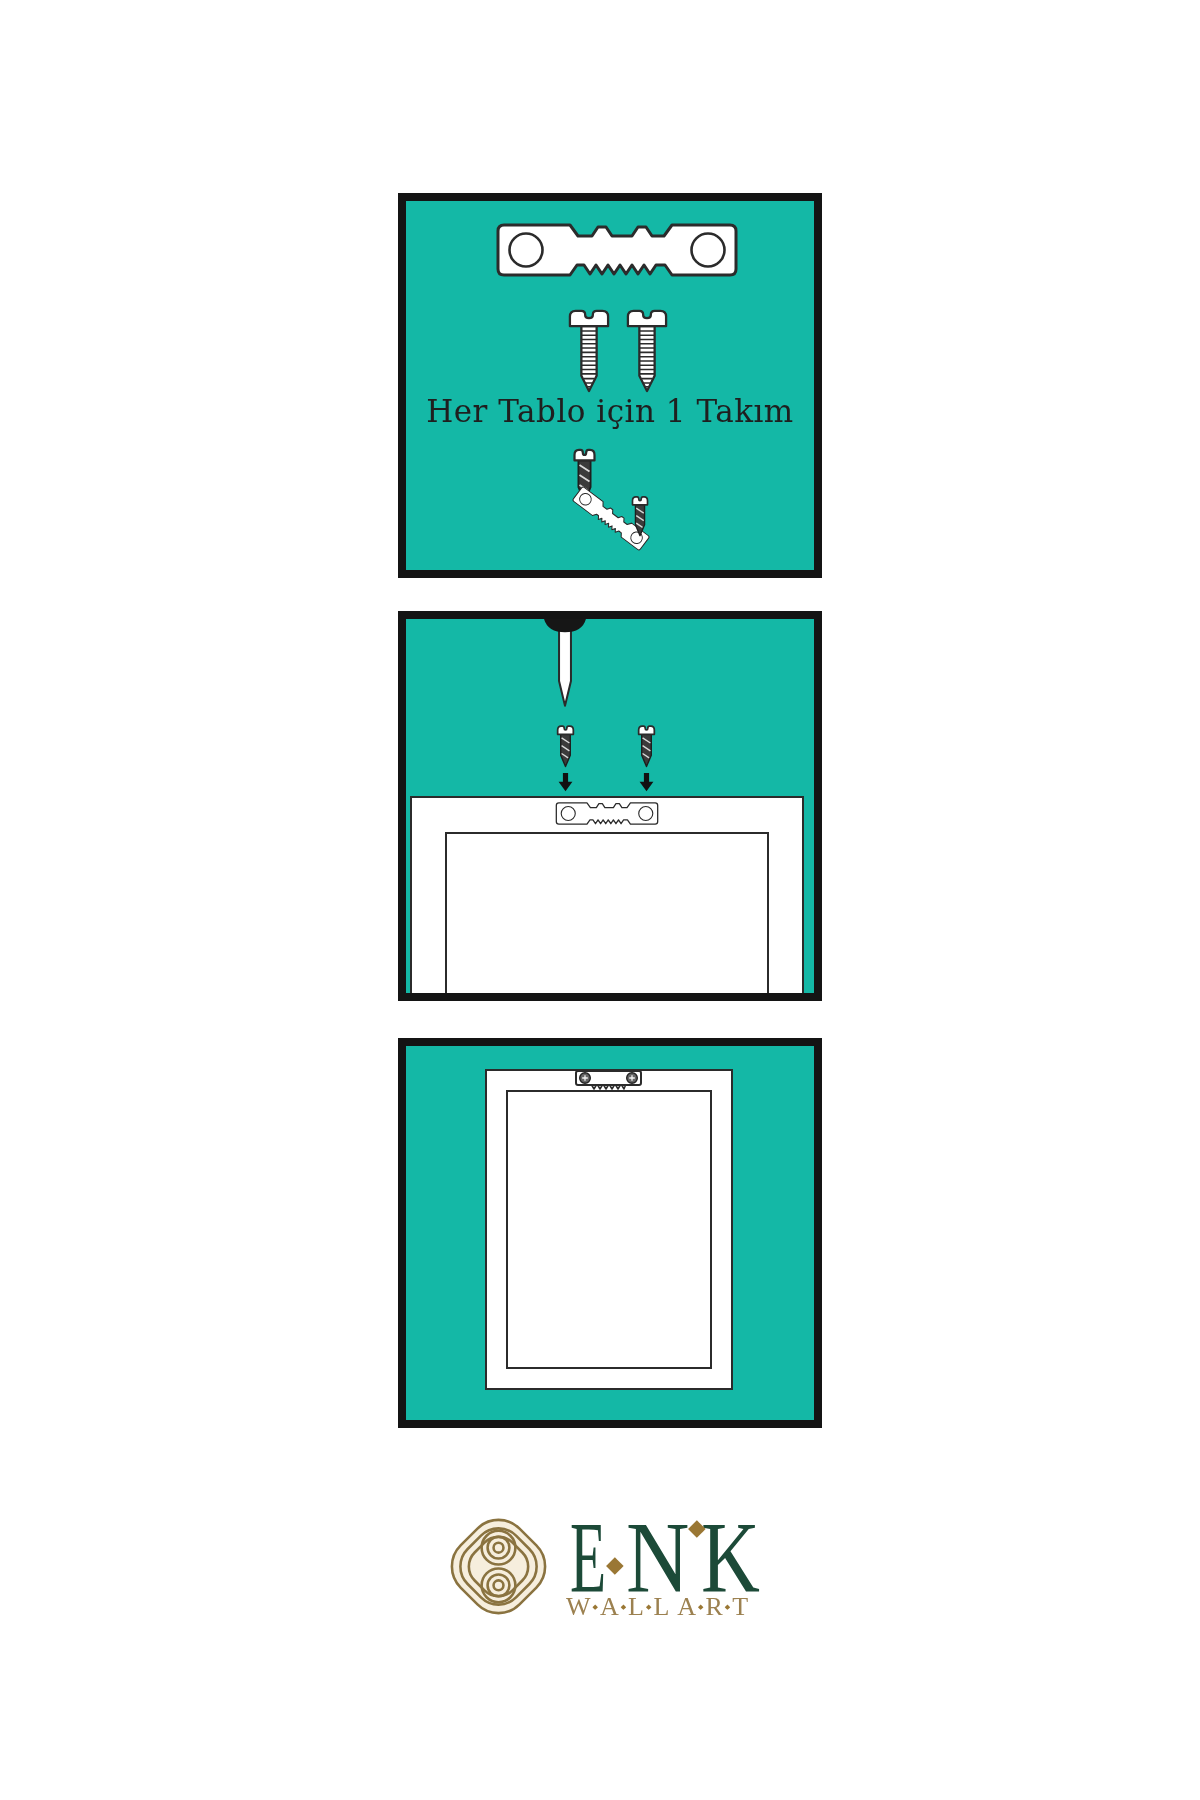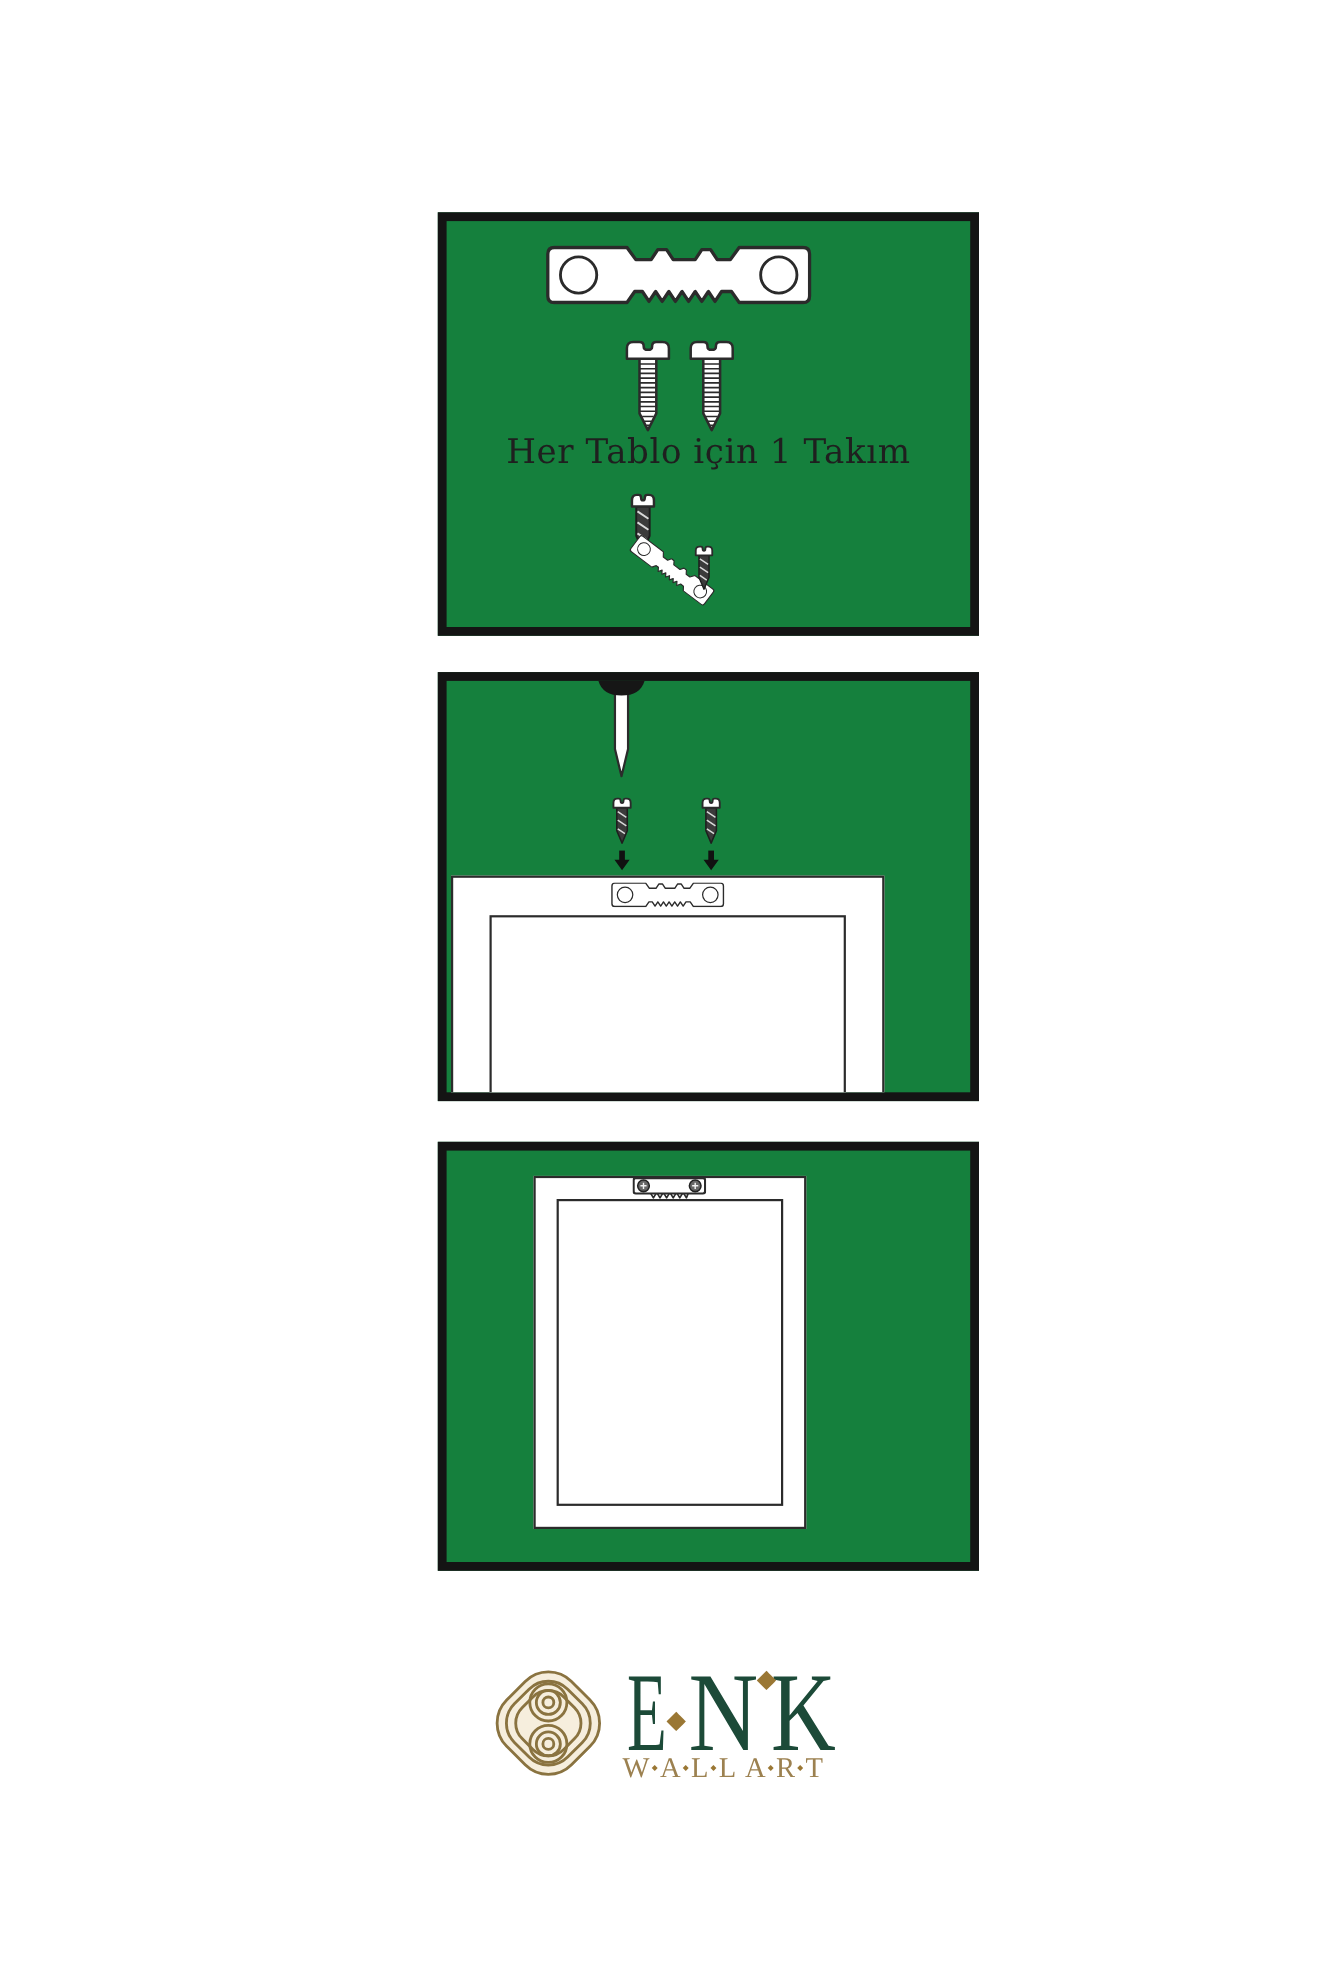--- a/index.html
+++ b/index.html
@@ -1,20 +1,20 @@
 <!DOCTYPE html>
 <html style="--line: #2b2b2b; --panel-border: #141414; --screw-dark: #3b3b3b; --arrow: #111111; --green: #1c4a38; --gold: #9c8150; --diamond: #9a7734; --knot: #8a7340; --knot-bg: #f6eedd;"><head>
 <meta charset="utf-8">
 <style>
   html,body{margin:0;padding:0;background:#fff;}
   .page{position:relative;width:1200px;height:1800px;background:#fff;overflow:hidden;
         font-family:"Liberation Sans",sans-serif;}
   .abs{position:absolute;}
-  .panel{position:absolute;left:398px;width:492px;border:8px solid var(--panel-border,#141414);
-         background:#15803d;box-sizing:border-box;overflow:hidden;}
+  .panel{position:absolute;left:398px;width:424px;border:8px solid var(--panel-border,#141414);
+         background:#14b8a6;box-sizing:border-box;overflow:hidden;}
   #p1{top:193px;height:385px;}
   #p2{top:611px;height:390px;}
   #p3{top:1038px;height:390px;}
   .caption{position:absolute;left:0;right:0;top:190px;text-align:center;
            font:400 31px/40px "DejaVu Serif",serif;letter-spacing:.5px;color:#1f1f1f;}
   .mini-group{position:absolute;left:150px;top:240px;width:130px;height:126px;}
   .rect-outline{position:absolute;border:2px solid var(--line,#2b2b2b);background:#fff;box-sizing:border-box;}
   .rect-inner{position:absolute;border:2px solid var(--line,#2b2b2b);background:#fff;box-sizing:border-box;}
   
   .logo-wordmark{position:absolute;left:570px;top:1508px;width:210px;height:100px;}

